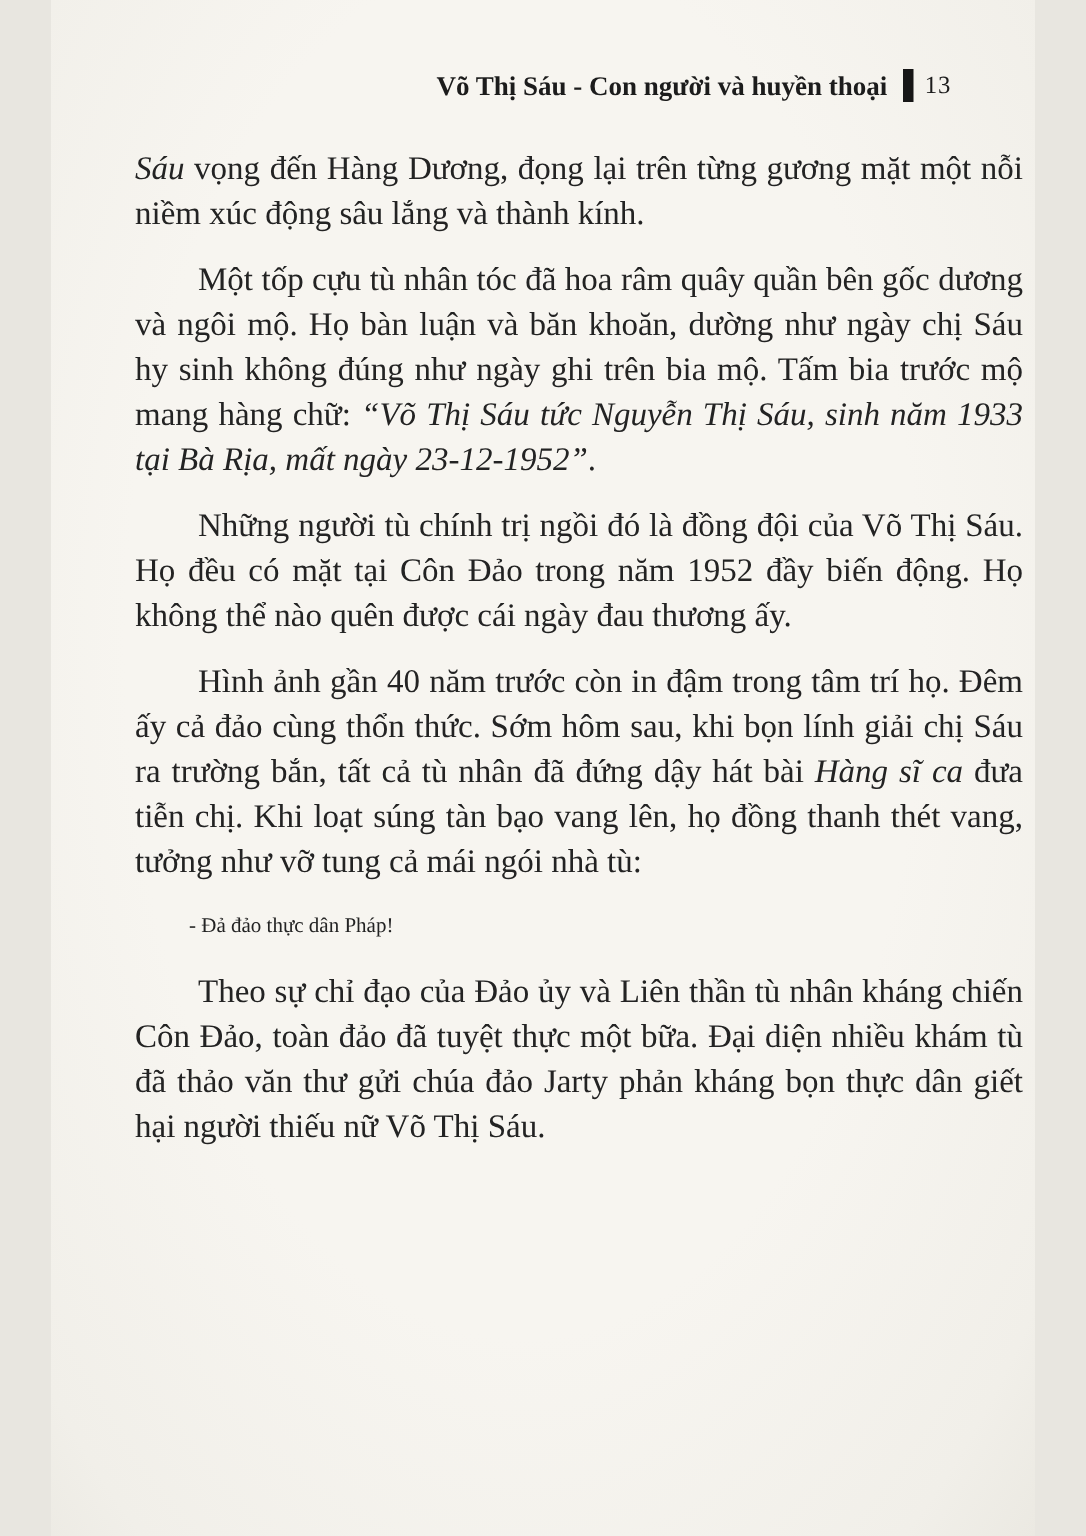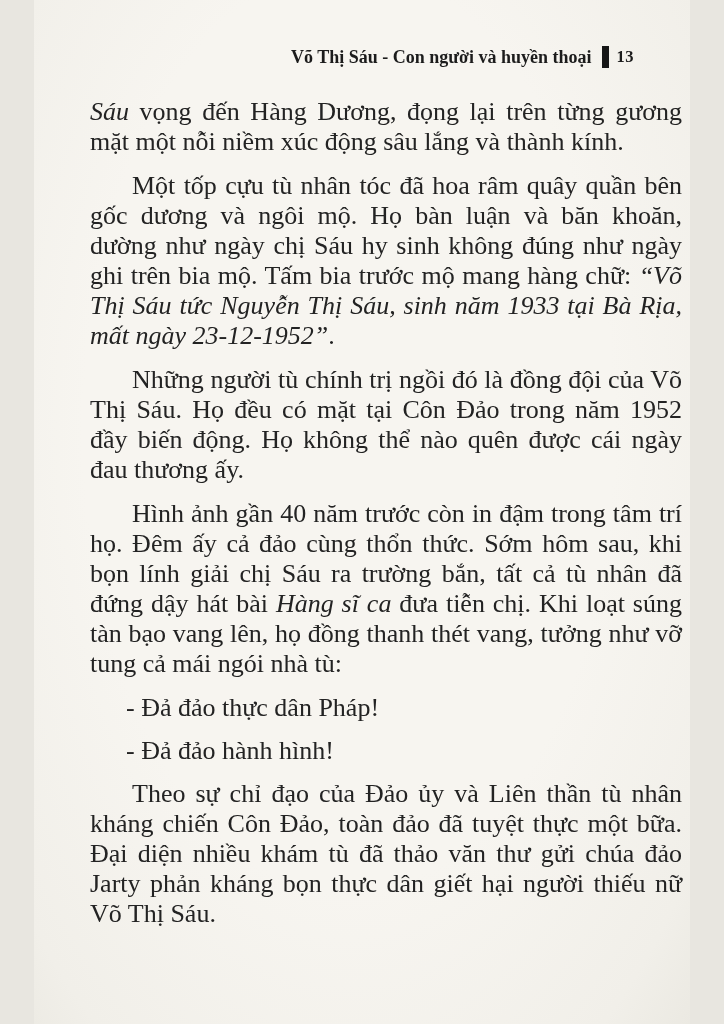--- a/index.html
+++ b/index.html
@@ -30,46 +30,46 @@
     color: #1c1c1c;
     white-space: nowrap;
   }
   .header-bar {
     width: 7px;
     height: 22px;
     background: #161616;
     margin: 0 8px 0 10px;
   }
   .page-number {
-    font-weight: bold;
+    font-weight: normal;
     font-size: 16.5px;
     letter-spacing: 0.5px;
   }
   .body-text {
     position: absolute;
     top: 97px;
     left: 56px;
     width: 592px;
   }
   .para {
     margin: 0 0 14px 0;
-    font-size: 26px;
+    font-size: 22px;
     line-height: 30px;
     text-align: justify;
     text-justify: inter-word;
   }
   .para.indent {
     text-indent: 42px;
   }
   .it {
     font-style: italic;
   }
   .slogan {
     margin: 0 0 13px 0;
-    font-size: 26px;
+    font-size: 14px;
     line-height: 30px;
     text-indent: 36px;
     text-align: left;
   }
 </style>
 </head>
 <body>
 
 <div class="page">
 
@@ -84,20 +84,19 @@
     <p class="para"><span class="it">Sáu</span><span> vọng đến Hàng Dương, đọng lại trên từng gương mặt một nỗi niềm xúc động sâu lắng và thành kính.</span></p>
 
     <p class="para indent"><span>Một tốp cựu tù nhân tóc đã hoa râm quây quần bên gốc dương và ngôi mộ. Họ bàn luận và băn khoăn, dường như ngày chị Sáu hy sinh không đúng như ngày ghi trên bia mộ. Tấm bia trước mộ mang hàng chữ: </span><span class="it">“Võ Thị Sáu tức Nguyễn Thị Sáu, sinh năm 1933 tại Bà Rịa, mất ngày 23-12-1952”</span><span>.</span></p>
 
     <p class="para indent"><span>Những người tù chính trị ngồi đó là đồng đội của Võ Thị Sáu. Họ đều có mặt tại Côn Đảo trong năm 1952 đầy biến động. Họ không thể nào quên được cái ngày đau thương ấy.</span></p>
 
     <p class="para indent"><span>Hình ảnh gần 40 năm trước còn in đậm trong tâm trí họ. Đêm ấy cả đảo cùng thổn thức. Sớm hôm sau, khi bọn lính giải chị Sáu ra trường bắn, tất cả tù nhân đã đứng dậy hát bài </span><span class="it">Hàng sĩ ca</span><span> đưa tiễn chị. Khi loạt súng tàn bạo vang lên, họ đồng thanh thét vang, tưởng như vỡ tung cả mái ngói nhà tù:</span></p>
 
     <p class="slogan"><span>- Đả đảo thực dân Pháp!</span></p>
 
-    <p class="slogan"><span>- Đả đảo hành hình!</span></p>
 
 
     <p class="para indent"><span>Theo sự chỉ đạo của Đảo ủy và Liên thần tù nhân kháng chiến Côn Đảo, toàn đảo đã tuyệt thực một bữa. Đại diện nhiều khám tù đã thảo văn thư gửi chúa đảo Jarty phản kháng bọn thực dân giết hại người thiếu nữ Võ Thị Sáu.</span></p>
 
   </div>
 
 </div>
 
 </body></html>

